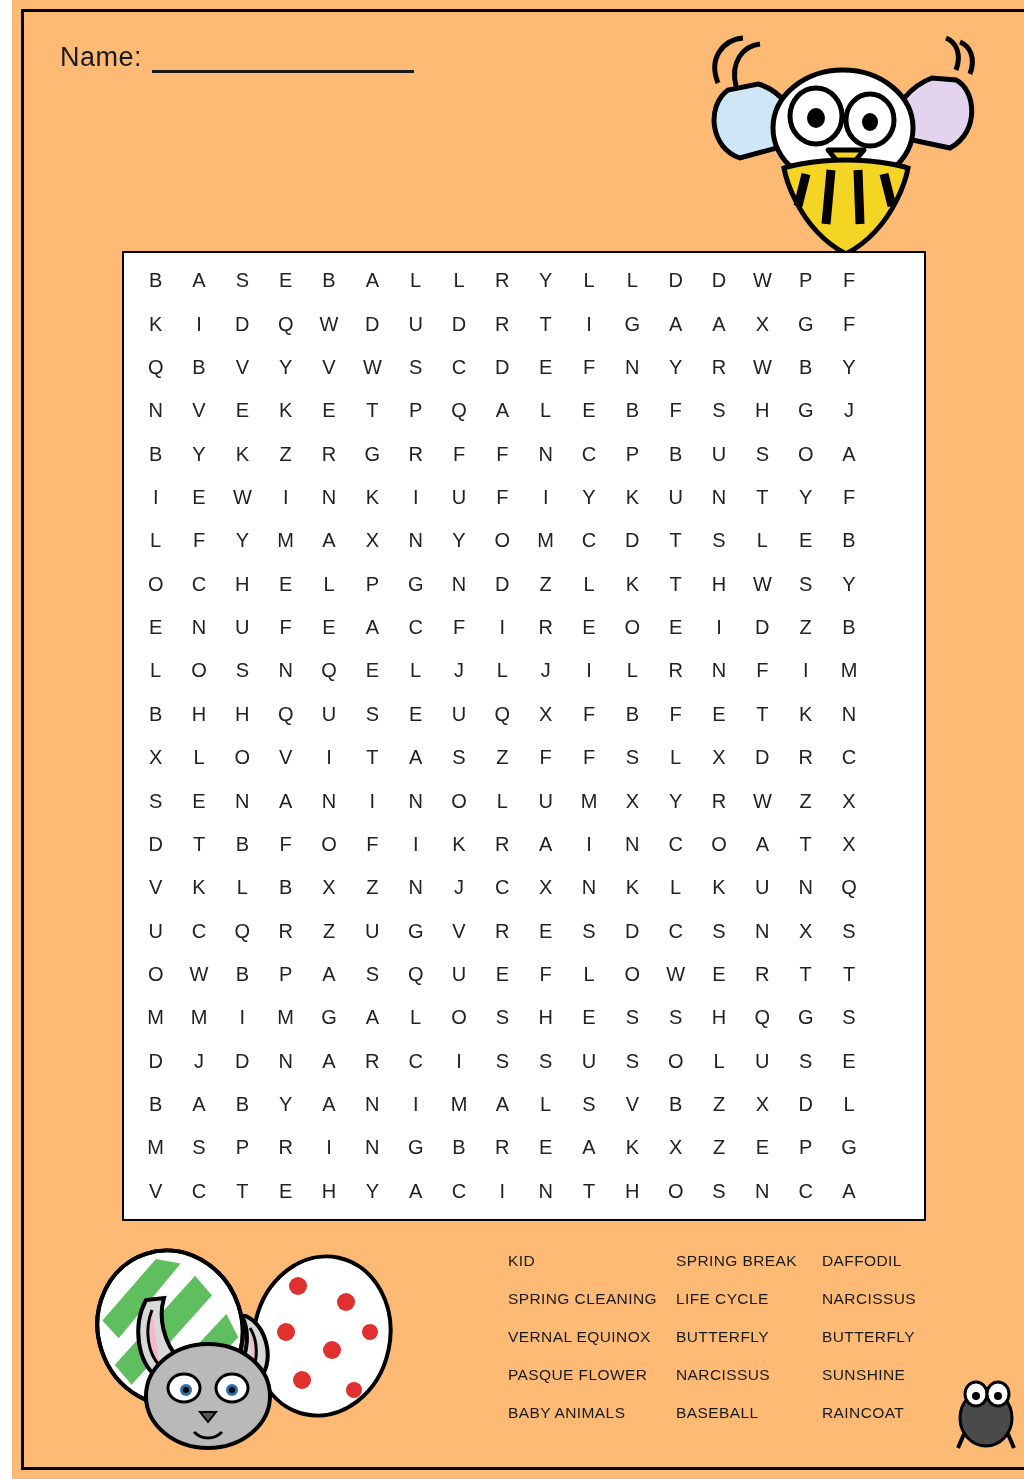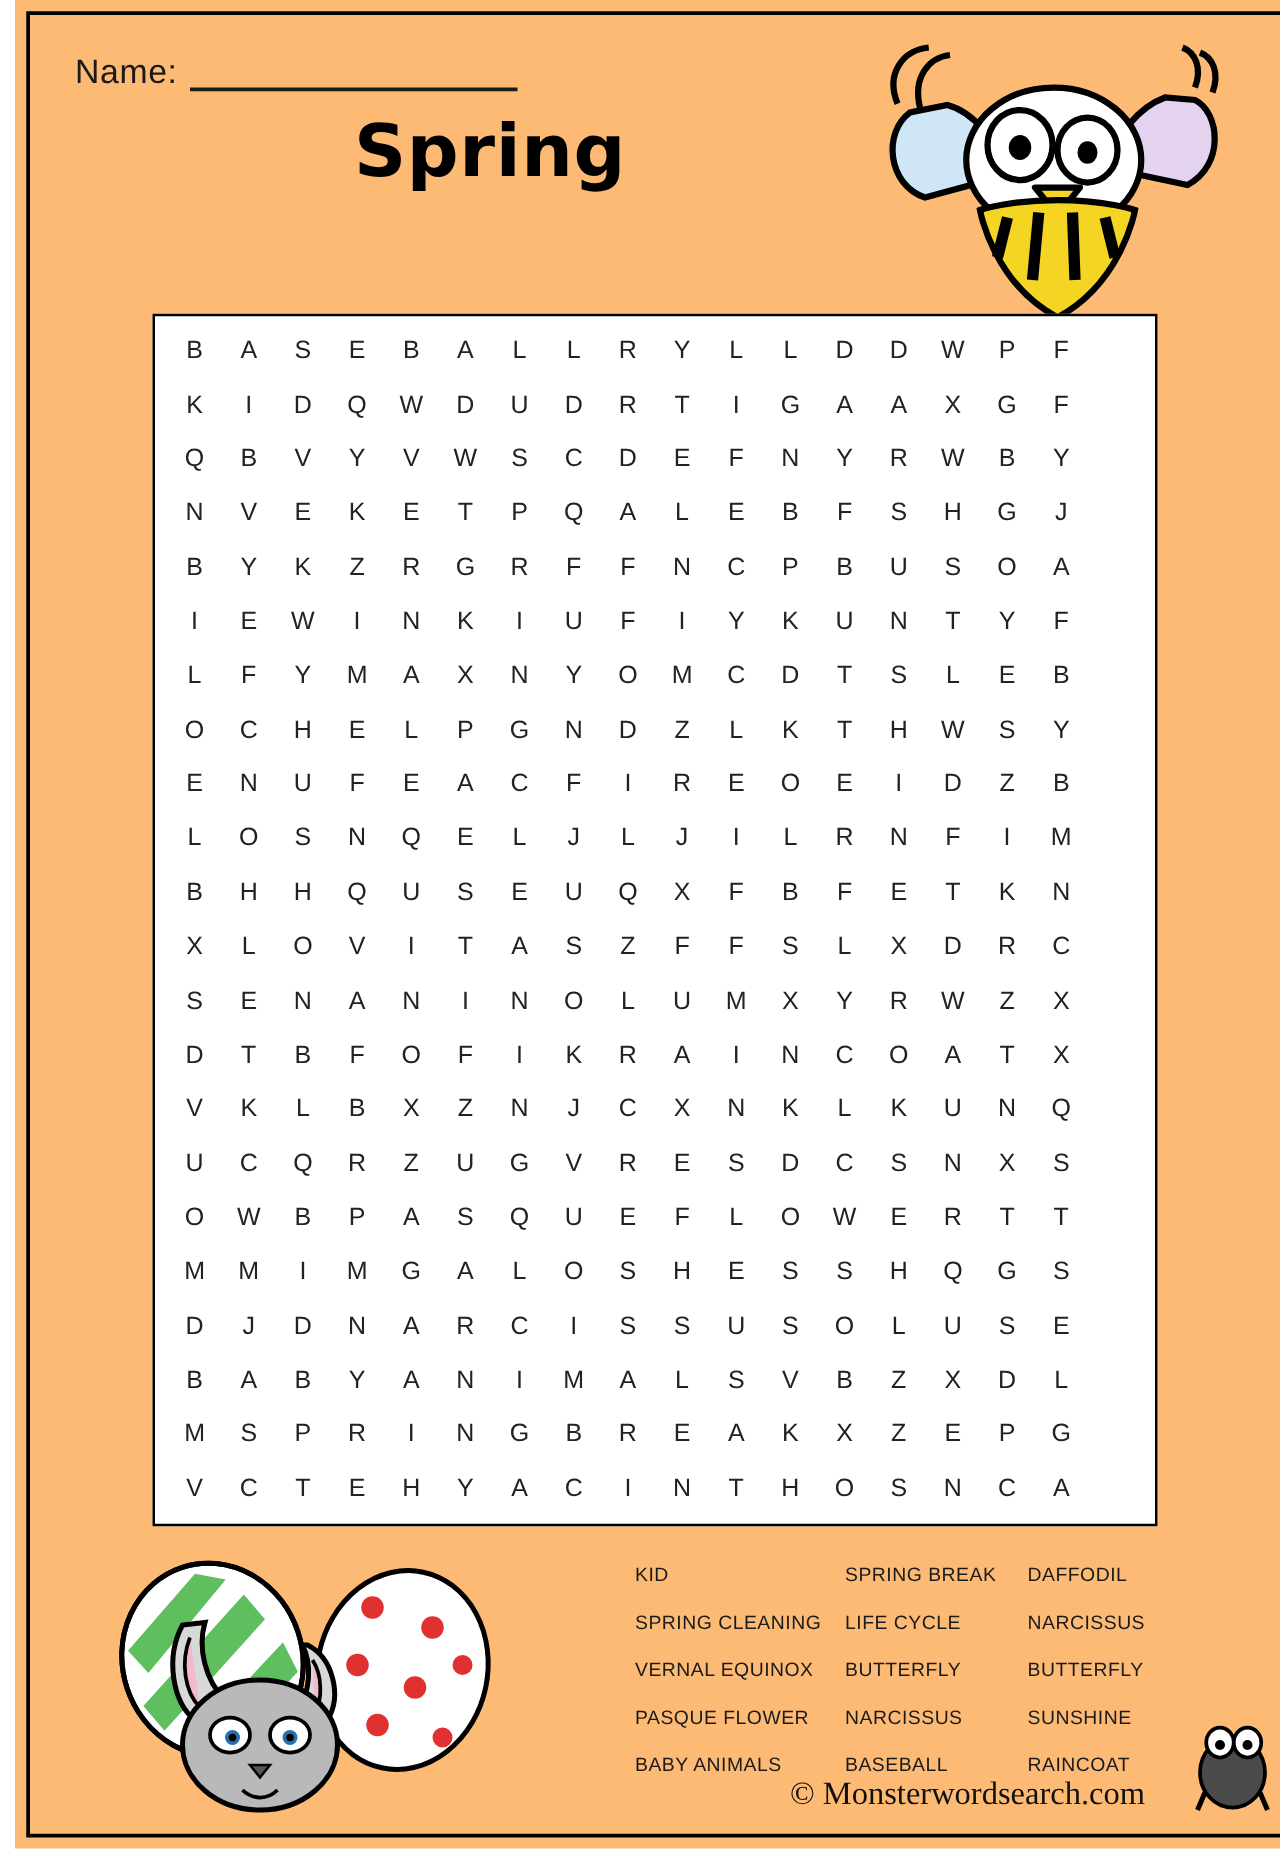--- a/index.html
+++ b/index.html
@@ -158,21 +158,20 @@
 
 <div class="page">
   <div class="page-border"></div>
 
   <div class="name-row">
     <span class="name-label">Name:</span>
     <span class="name-line"></span>
   </div>
 
   <div class="title-block">
-    <div class="title-line">Spring</div>
   </div>
 
   <div class="bee">
     <svg viewBox="0 0 300 230" width="300" height="230" xmlns="http://www.w3.org/2000/svg">
 
       <path d="M30 55 C20 30 35 12 55 10" stroke="#000" stroke-width="5" fill="none"></path>
       <path d="M48 58 C42 34 55 18 72 16" stroke="#000" stroke-width="5" fill="none"></path>
       <path d="M268 42 C274 26 268 14 258 10" stroke="#000" stroke-width="5" fill="none"></path>
       <path d="M282 46 C288 30 282 18 272 14" stroke="#000" stroke-width="5" fill="none"></path>
 
@@ -650,21 +649,20 @@
       <div class="word">BUTTERFLY</div>
       <div class="word">BUTTERFLY</div>
       <div class="word">PASQUE FLOWER</div>
       <div class="word">NARCISSUS</div>
       <div class="word">SUNSHINE</div>
       <div class="word">BABY ANIMALS</div>
       <div class="word">BASEBALL</div>
       <div class="word">RAINCOAT</div>
     </div>
 
-  <div class="footer">© Monsterwordsearch.com</div>
   <div class="novice">Novice</div>
   <div class="monster-logo">
     <svg viewBox="0 0 72 78" width="72" height="78" xmlns="http://www.w3.org/2000/svg">
       <ellipse cx="36" cy="46" rx="26" ry="28" fill="#4a4a4a" stroke="#000" stroke-width="3"></ellipse>
       <ellipse cx="26" cy="22" rx="11" ry="12" fill="#fff" stroke="#000" stroke-width="3"></ellipse>
       <ellipse cx="48" cy="22" rx="11" ry="12" fill="#fff" stroke="#000" stroke-width="3"></ellipse>
       <circle cx="26" cy="24" r="4" fill="#000"></circle>
       <circle cx="48" cy="24" r="4" fill="#000"></circle>
       <path d="M14 62 L8 76" stroke="#000" stroke-width="4"></path>
       <path d="M58 62 L64 76" stroke="#000" stroke-width="4"></path>

